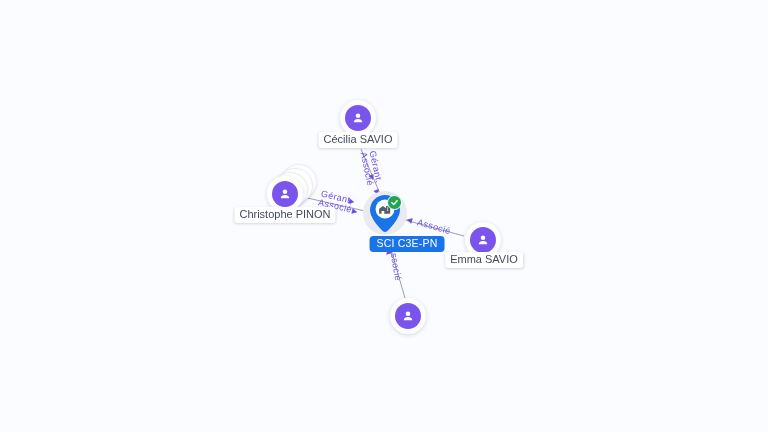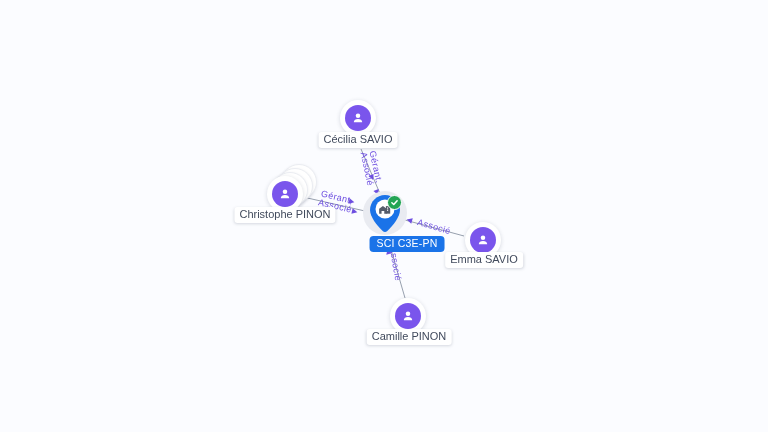--- a/index.html
+++ b/index.html
@@ -136,21 +136,20 @@
 
   <div class="person-node" style="left:390px;top:298px;">
     <span class="disc"></span>
     <span class="avatar">
       <svg viewBox="0 0 24 24">
           <circle cx="12" cy="8.6" r="3.4"></circle>
           <path d="M12 13.4c-3.6 0-6.2 2-6.2 4.4v.7h12.4v-.7c0-2.4-2.6-4.4-6.2-4.4z"></path>
         </svg>
     </span>
   </div>
-  <div class="node-label" style="left:409px;top:329px;">Camille PINON</div>
 
   <div class="pin">
     <svg viewBox="0 0 30 38" width="30" height="38">
       <path class="pin-shape" d="M15 0 C23.28 0 30 6.72 30 15 C30 21.6 23.2 30.4 17.3 36.1 C16 37.35 14 37.35 12.7 36.1 C6.8 30.4 0 21.6 0 15 C0 6.72 6.72 0 15 0 Z"></path>
       <circle class="pin-hole" cx="15" cy="14" r="9.5"></circle>
       <g class="building" transform="translate(8.6,7.6) scale(0.54)">
         <rect x="13.5" y="6.5" width="8" height="14"></rect>
         <rect x="15.5" y="9" width="2.2" height="2.2" fill="#fff"></rect>
         <rect x="15.5" y="13" width="2.2" height="2.2" fill="#fff"></rect>
         <path d="M1 20.5 V11.5 L8 6.5 L15 11.5 V20.5 H10.5 V15.5 H5.5 V20.5 Z"></path>

